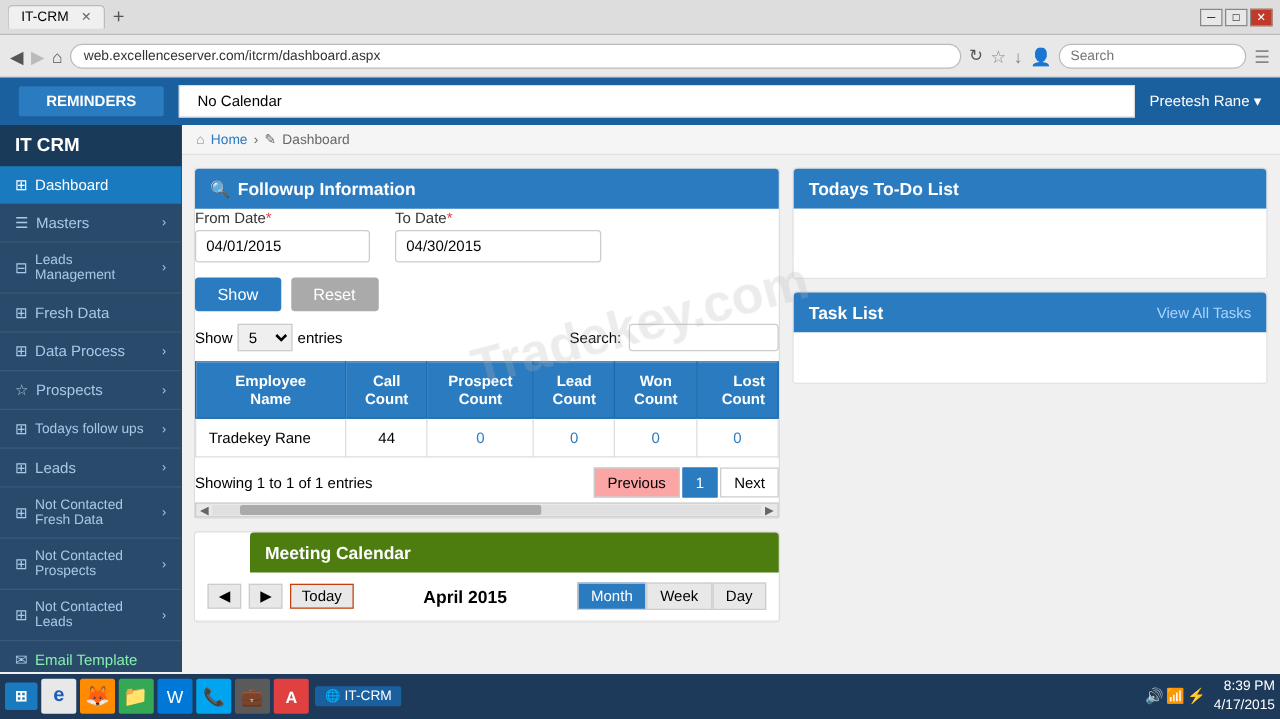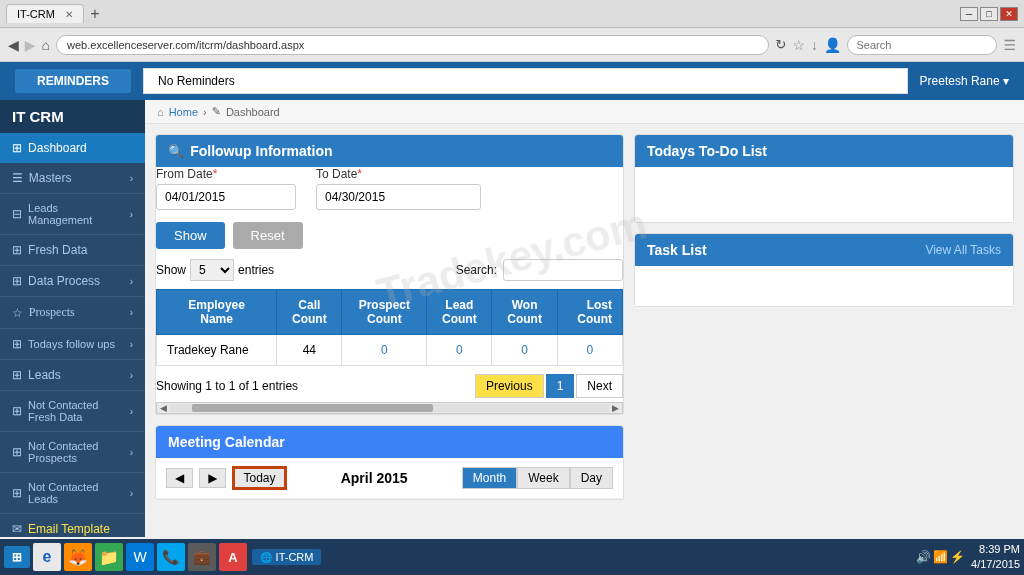--- a/index.html
+++ b/index.html
@@ -30,21 +30,21 @@
   <span style="font-size:14px; color:#888; cursor:pointer;">↓</span>
   <span style="font-size:14px; color:#888; cursor:pointer;">👤</span>
   <input style="border: 1px solid rgb(187, 187, 187); border-radius: 10px; padding: 3px 8px; font-size: 11px; width: 150px;" placeholder="Search">
   <span style="font-size:14px; color:#888; cursor:pointer;">☰</span>
 </div>
 
 <div style="display:flex; flex-direction:column; height:475px; position:relative;">
 
   <div style="background:#1a5f9e; height:38px; display:flex; align-items:center; padding:0 15px; gap:12px;">
     <div style="background:#2a7bbf; color:white; padding:5px 22px; font-size:12px; font-weight:bold; border-radius:2px;">REMINDERS</div>
-    <div style="background:white; border:1px solid #ddd; padding:5px 14px; font-size:12px; flex:1;">No Reminders</div>
+    <div style="background:white; border:1px solid #ddd; padding:5px 14px; font-size:12px; flex:1;">No Calendar</div>
     <div style="color:white; font-size:12px; cursor:pointer; margin-left:auto;">Preetesh Rane ▾</div>
   </div>
 
   <div style="display:flex; flex:1; overflow:hidden;">
 
     <div style="width:145px; background:#2a4a6b; flex-shrink:0; overflow-y:auto;">
       <div style="background:#1a3a5a; padding:8px 12px; display:flex; align-items:center; gap:6px;">
         <span style="color:white; font-size:15px; font-weight:bold;">IT CRM</span>
       </div>
       <div style="background:#1a7abf; padding:8px 12px; display:flex; align-items:center; gap:6px; cursor:pointer;">
@@ -65,21 +65,21 @@
         <span style="color:#aac8e8; font-size:12px;">⊞</span>
         <span style="color:#aac8e8; font-size:12px;">Fresh Data</span>
       </div>
       <div style="padding:8px 12px; display:flex; align-items:center; gap:6px; cursor:pointer; border-bottom:1px solid #3a5a7b;">
         <span style="color:#aac8e8; font-size:12px;">⊞</span>
         <span style="color:#aac8e8; font-size:12px;">Data Process</span>
         <span style="margin-left:auto; color:#aac8e8; font-size:10px;">›</span>
       </div>
       <div style="padding:8px 12px; display:flex; align-items:center; gap:6px; cursor:pointer; border-bottom:1px solid #3a5a7b;">
         <span style="color:#aac8e8; font-size:12px;">☆</span>
-        <span style="color:#aac8e8; font-size:12px;font-family:Liberation Serif, serif;">Prospects</span>
+        <span style="color:#aac8e8; font-size:12px;">Prospects</span>
         <span style="margin-left:auto; color:#aac8e8; font-size:10px;">›</span>
       </div>
       <div style="padding:8px 12px; display:flex; align-items:center; gap:6px; cursor:pointer; border-bottom:1px solid #3a5a7b;">
         <span style="color:#aac8e8; font-size:12px;">⊞</span>
         <span style="color:#aac8e8; font-size:11px;">Todays follow ups</span>
         <span style="margin-left:auto; color:#aac8e8; font-size:10px;">›</span>
       </div>
       <div style="padding:8px 12px; display:flex; align-items:center; gap:6px; cursor:pointer; border-bottom:1px solid #3a5a7b;">
         <span style="color:#aac8e8; font-size:12px;">⊞</span>
         <span style="color:#aac8e8; font-size:12px;">Leads</span>
@@ -95,21 +95,21 @@
         <span style="color:#aac8e8; font-size:11px;">Not Contacted Prospects</span>
         <span style="margin-left:auto; color:#aac8e8; font-size:10px;">›</span>
       </div>
       <div style="padding:8px 12px; display:flex; align-items:center; gap:6px; cursor:pointer; border-bottom:1px solid #3a5a7b;">
         <span style="color:#aac8e8; font-size:12px;">⊞</span>
         <span style="color:#aac8e8; font-size:11px;">Not Contacted Leads</span>
         <span style="margin-left:auto; color:#aac8e8; font-size:10px;">›</span>
       </div>
       <div style="padding:8px 12px; display:flex; align-items:center; gap:6px; cursor:pointer; border-bottom:1px solid #3a5a7b;">
         <span style="color:#aac8e8; font-size:12px;">✉</span>
-        <span style="color:#fde047; font-size:12px;">Email Template</span>
+        <span style="color:#86efac; font-size:12px;">Email Template</span>
       </div>
       <div style="padding:8px 12px; display:flex; align-items:center; gap:6px; cursor:pointer;">
         
         
         
       </div>
     </div>
 
     <div style="flex:1; display:flex; flex-direction:column; overflow:hidden;">
 
@@ -182,44 +182,44 @@
                     <td style="padding:8px 10px; border:1px solid #ddd; text-align:center; color:#2a7bbf;">0</td>
                     <td style="padding:8px 10px; border:1px solid #ddd; text-align:center; color:#2a7bbf;">0</td>
                     <td style="padding:8px 10px; border:1px solid #ddd; text-align:center; color:#2a7bbf;">0</td>
                     <td style="padding:8px 10px; border:1px solid #ddd; text-align:center; color:#2a7bbf;">0</td>
                   </tr>
                 </tbody>
               </table>
               <div style="display:flex; align-items:center; justify-content:space-between; margin-top:8px; font-size:12px;">
                 <span>Showing 1 to 1 of 1 entries</span>
                 <div style="display:flex; gap:2px;">
-                  <button style="border:1px solid #ccc; background:#fde047; padding:4px 10px; cursor:pointer; font-size:12px;">Previous</button>
+                  <button style="border:1px solid #ccc; background:#fca5a5; padding:4px 10px; cursor:pointer; font-size:12px;">Previous</button>
                   <button style="border:1px solid #2a7bbf; background:#2a7bbf; color:white; padding:4px 10px; cursor:pointer; font-size:12px;">1</button>
                   <button style="border:1px solid #ccc; background:white; padding:4px 10px; cursor:pointer; font-size:12px;">Next</button>
                 </div>
               </div>
 
               <div style="height:12px; background:#e8e8e8; border:1px solid #ccc; display:flex; align-items:center; margin-top:4px;">
                 <span style="font-size:9px; color:#666; padding:0 3px; cursor:pointer;">◀</span>
                 <div style="flex:1; position:relative; height:8px; background:#e0e0e0;">
                   <div style="width:55%; height:8px; background:#aaa; border-radius:2px; margin-left:5%;"></div>
                 </div>
                 <span style="font-size:9px; color:#666; padding:0 3px; cursor:pointer;">▶</span>
               </div>
             </div>
           </div>
 
           <div style="background:white; border:1px solid #ddd; border-radius:3px;">
-            <div style="background:#3b82f6; color:white; padding:8px 12px; font-size:14px; font-weight:bold; border-radius:3px 3px 0 0;">
+            <div style="background:#4d7c0f; color:white; padding:8px 12px; font-size:14px; font-weight:bold; border-radius:3px 3px 0 0;margin-left:44px;">
               <span>Meeting Calendar</span>
             </div>
             <div style="padding:8px 10px; display:flex; align-items:center; gap:6px; border-bottom:1px solid #eee;">
               <button style="background:#e8e8e8; border:1px solid #ccc; padding:2px 8px; cursor:pointer; font-size:12px;">◀</button>
               <button style="background:#e8e8e8; border:1px solid #ccc; padding:2px 8px; cursor:pointer; font-size:12px;">▶</button>
-              <button style="background:#e8e8e8; border:3px solid #c2410c; padding:2px 8px; cursor:pointer; font-size:12px;">Today</button>
+              <button style="background:#e8e8e8; border:1px solid #c2410c; padding:2px 8px; cursor:pointer; font-size:12px;">Today</button>
               <span style="flex:1; text-align:center; font-weight:bold; font-size:14px;">April 2015</span>
               <div style="display:flex;">
                 <button style="border:1px solid #ccc; background:#2a7bbf; color:white; padding:3px 10px; cursor:pointer; font-size:12px;">Month</button>
                 <button style="border:1px solid #ccc; background:#e8e8e8; padding:3px 10px; cursor:pointer; font-size:12px;">Week</button>
                 <button style="border:1px solid #ccc; background:#e8e8e8; padding:3px 10px; cursor:pointer; font-size:12px;">Day</button>
               </div>
             </div>
           </div>
         </div>
 

